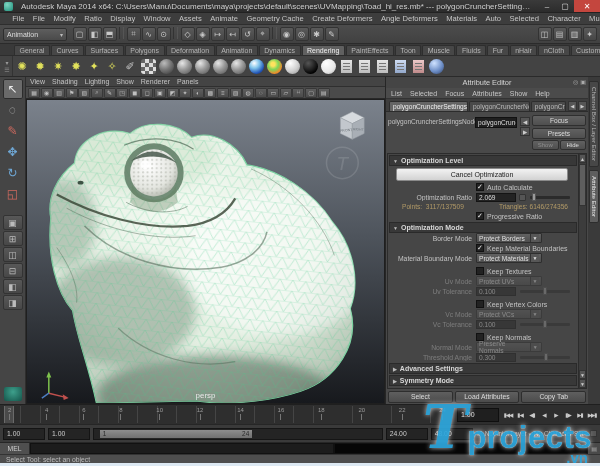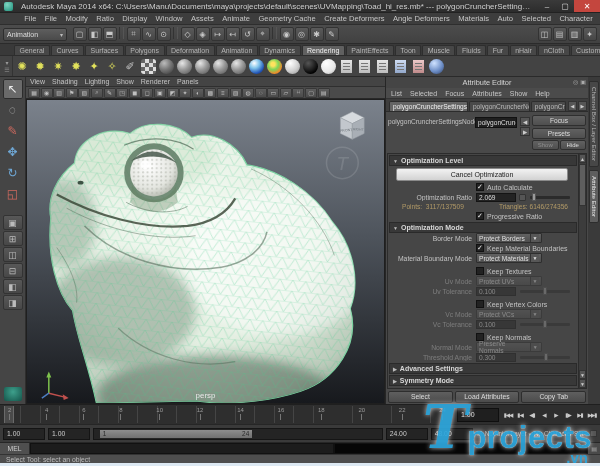--- a/index.html
+++ b/index.html
@@ -6,21 +6,21 @@
 html,body{width:600px;height:466px;overflow:hidden;background:#1e1e1e}
 #root{position:relative;width:600px;height:466px;background:#3f3f3f;overflow:hidden;color:#c8c8c8}
 
 .titlebar{height:13px;background:linear-gradient(#3a3a3a,#2c2c2c);display:flex;align-items:center;position:relative;border-bottom:1px solid #222}
 .maya-logo{width:9px;height:9px;margin:0 4px;background:radial-gradient(circle at 35% 30%,#7fd6c2,#1d8f7a);border-radius:2px}
 .wtitle{flex:1;font-size:8px;color:#cfcfcf;text-align:center;white-space:nowrap;overflow:hidden;text-overflow:ellipsis;padding:0 4px}
 .winbtns{display:flex;height:100%}
 .winbtn{width:18px;height:100%;font-size:8px;display:flex;align-items:center;justify-content:center;color:#ddd}
 .winbtn.close{width:26px;background:#c4463e;color:#fff}
 
-.menubar{height:12px;background:#3d3d3d;display:flex;align-items:center;padding-left:20px;border-bottom:1px solid #2e2e2e}
+.menubar{height:12px;background:#3d3d3d;display:flex;align-items:center;padding-left:8px;border-bottom:1px solid #2e2e2e}
 .menu-item{font-size:7.6px;color:#c6c6c6;padding:0 4.2px;white-space:nowrap}
 
 .statusline{height:19px;background:linear-gradient(#4c4c4c,#414141);display:flex;align-items:center;padding:0 3px;border-bottom:1px solid #2b2b2b}
 .mode-dd{width:64px;height:13px;background:linear-gradient(#5e5e5e,#4a4a4a);border:1px solid #2e2e2e;border-radius:2px;display:flex;align-items:center;font-size:7px;padding:0 3px;margin-right:5px;color:#ddd}
 .mode-dd .arr{margin-left:auto;font-size:6px;color:#bbb}
 .sbtn{width:14px;height:14px;margin:0 .5px;background:linear-gradient(#5a5a5a,#464646);border:1px solid #333;border-radius:2px;display:flex;align-items:center;justify-content:center;font-size:8px;color:#c9c9c9}
 .sbtn.sep{width:5px;background:none;border:none;border-left:1px solid #333;border-right:1px solid #555;border-radius:0;height:12px;margin:0 2px}
 .sl-spacer{flex:1}
 
 .shelftabs{height:12px;background:#393939;display:flex;align-items:flex-end;padding-left:14px;border-bottom:1px solid #2d2d2d}

